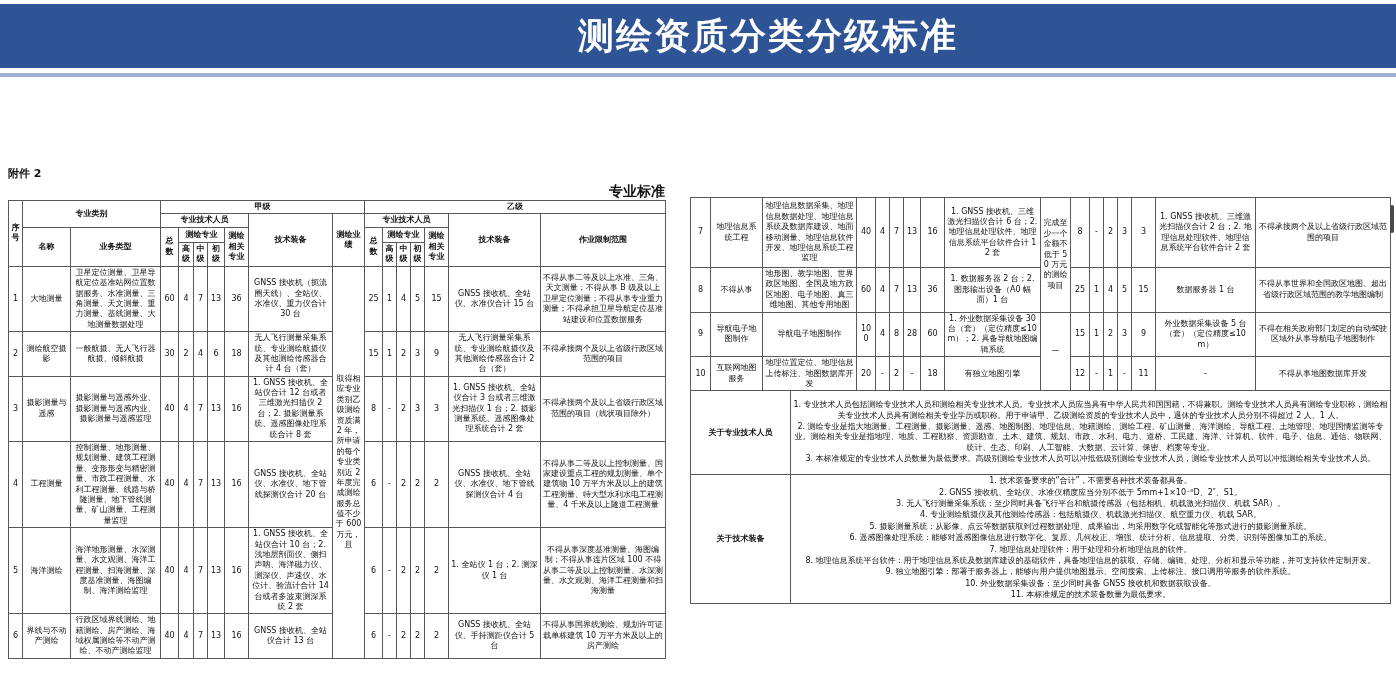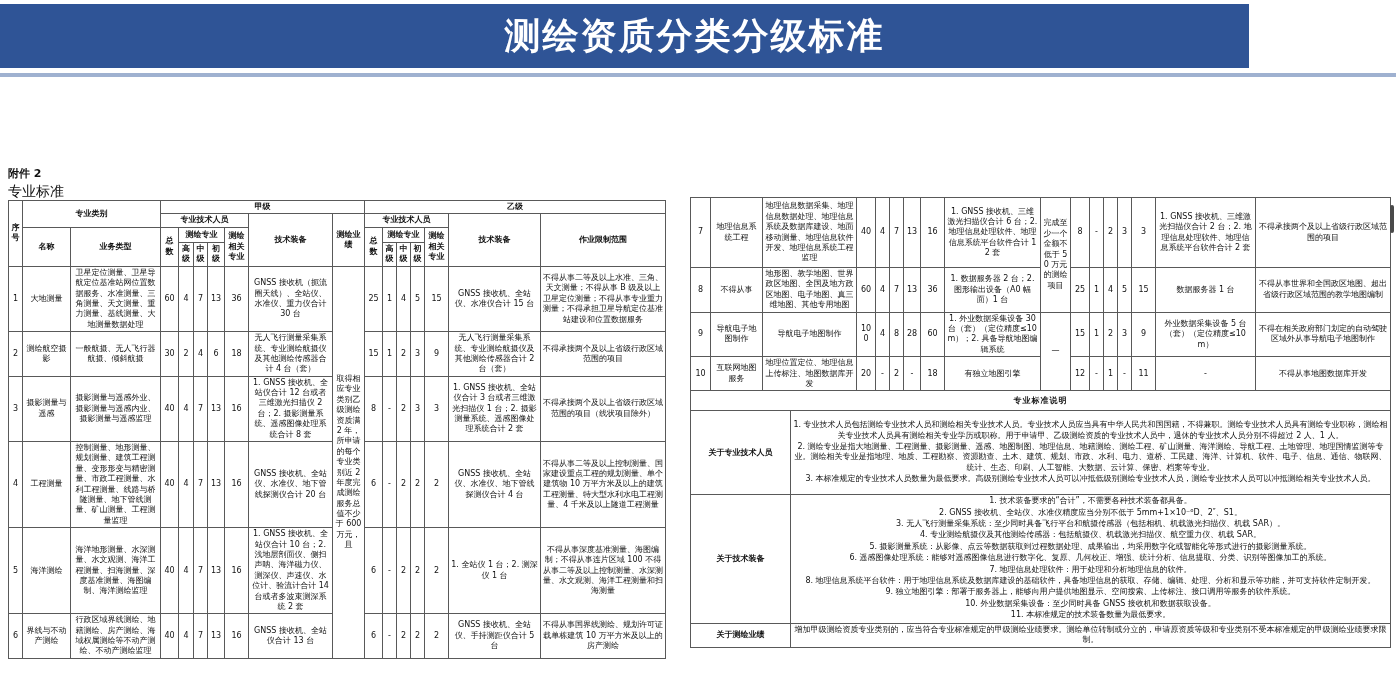--- a/index.html
+++ b/index.html
@@ -1,27 +1,27 @@
 <!DOCTYPE html>
 <html><head>
 <meta charset="utf-8">
 <style>
   html,body{margin:0;padding:0;}
   body{
     width:1396px;height:677px;position:relative;background:#ffffff;
     font-family:"DejaVu Sans",sans-serif;color:#111;overflow:hidden;
   }
-  .banner{position:absolute;left:0;top:4px;width:1249px;height:64px;background:#2F5496;}
+  .banner{position:absolute;left:0;top:4px;width:1396px;height:64px;background:#2F5496;}
   .banner-title{
     width:100%;line-height:64px;text-align:center;color:#fff;font-size:36px;
     font-weight:bold;letter-spacing:2px;transform:translateX(70px);white-space:nowrap;
   }
   .banner-underline{position:absolute;left:0;top:73px;width:1396px;height:4px;background:#9FB1D0;}
   .attachment{position:absolute;left:8px;top:166px;font-size:11px;font-weight:bold;}
-  .left-title{position:absolute;left:8px;top:183px;width:657px;text-align:left;font-size:14px;font-weight:normal;}
+  .left-title{position:absolute;left:8px;top:183px;width:657px;text-align:right;font-size:14px;font-weight:bold;}
   .ltable{position:absolute;left:8px;top:200px;width:657px;}
   .rwrap{position:absolute;left:690px;top:197px;width:700px;}
   table.g{border-collapse:collapse;table-layout:fixed;width:100%;}
   table.g td{
     border:1px solid #595959;font-size:8px;line-height:1.3;padding:1px 2px;
     text-align:center;vertical-align:middle;word-break:break-all;overflow:hidden;
   }
   td.th{font-weight:bold;font-size:8.5px;}
   td.lt{text-align:left;}
   td.bname{font-weight:normal;}
@@ -308,23 +308,20 @@
 </tr>
 </tbody>
     </table>
 
 <table class="g mt">
 <colgroup>
         <col style="width:100px">
         <col style="width:600px">
       </colgroup>
 <tbody>
-        <tr style="height:20px">
-  <td class="notes-title" colspan="2">专业标准说明</td>
-</tr>
 <tr style="height:84px">
   <td class="th">关于专业技术人员</td>
   <td class="lt">
     <div class="nline">1. 专业技术人员包括测绘专业技术人员和测绘相关专业技术人员。专业技术人员应当具有中华人民共和国国籍，不得兼职。测绘专业技术人员具有测绘专业职称，测绘相关专业技术人员具有测绘相关专业学历或职称。用于申请甲、乙级测绘资质的专业技术人员中，退休的专业技术人员分别不得超过 2 人、1 人。</div>
     <div class="nline">2. 测绘专业是指大地测量、工程测量、摄影测量、遥感、地图制图、地理信息、地籍测绘、测绘工程、矿山测量、海洋测绘、导航工程、土地管理、地理国情监测等专业。测绘相关专业是指地理、地质、工程勘察、资源勘查、土木、建筑、规划、市政、水利、电力、道桥、工民建、海洋、计算机、软件、电子、信息、通信、物联网、统计、生态、印刷、人工智能、大数据、云计算、保密、档案等专业。</div>
     <div class="nline">3. 本标准规定的专业技术人员数量为最低要求。高级别测绘专业技术人员可以冲抵低级别测绘专业技术人员，测绘专业技术人员可以冲抵测绘相关专业技术人员。</div>
   </td>
 </tr>
 <tr style="height:90px">
   <td class="th">关于技术装备</td>
@@ -335,23 +332,17 @@
     <div class="nline">4. 专业测绘航摄仪及其他测绘传感器：包括航摄仪、机载激光扫描仪、航空重力仪、机载 SAR。</div>
     <div class="nline">5. 摄影测量系统：从影像、点云等数据获取到过程数据处理、成果输出，均采用数字化或智能化等形式进行的摄影测量系统。</div>
     <div class="nline">6. 遥感图像处理系统：能够对遥感图像信息进行数字化、复原、几何校正、增强、统计分析、信息提取、分类、识别等图像加工的系统。</div>
     <div class="nline">7. 地理信息处理软件：用于处理和分析地理信息的软件。</div>
     <div class="nline">8. 地理信息系统平台软件：用于地理信息系统及数据库建设的基础软件，具备地理信息的获取、存储、编辑、处理、分析和显示等功能，并可支持软件定制开发。</div>
     <div class="nline">9. 独立地图引擎：部署于服务器上，能够向用户提供地图显示、空间搜索、上传标注、接口调用等服务的软件系统。</div>
     <div class="nline">10. 外业数据采集设备：至少同时具备 GNSS 接收机和数据获取设备。</div>
     <div class="nline">11. 本标准规定的技术装备数量为最低要求。</div>
   </td>
 </tr>
-<tr style="height:18px">
-  <td class="th">关于测绘业绩</td>
-  <td class="lt">
-    <div class="nline">增加甲级测绘资质专业类别的，应当符合专业标准规定的甲级测绘业绩要求。测绘单位转制或分立的，申请原资质等级和专业类别不受本标准规定的甲级测绘业绩要求限制。</div>
-  </td>
-</tr>
 </tbody>
     </table>
 </div>
 
 <div class="scrollbar"></div>
 
 </body></html>

